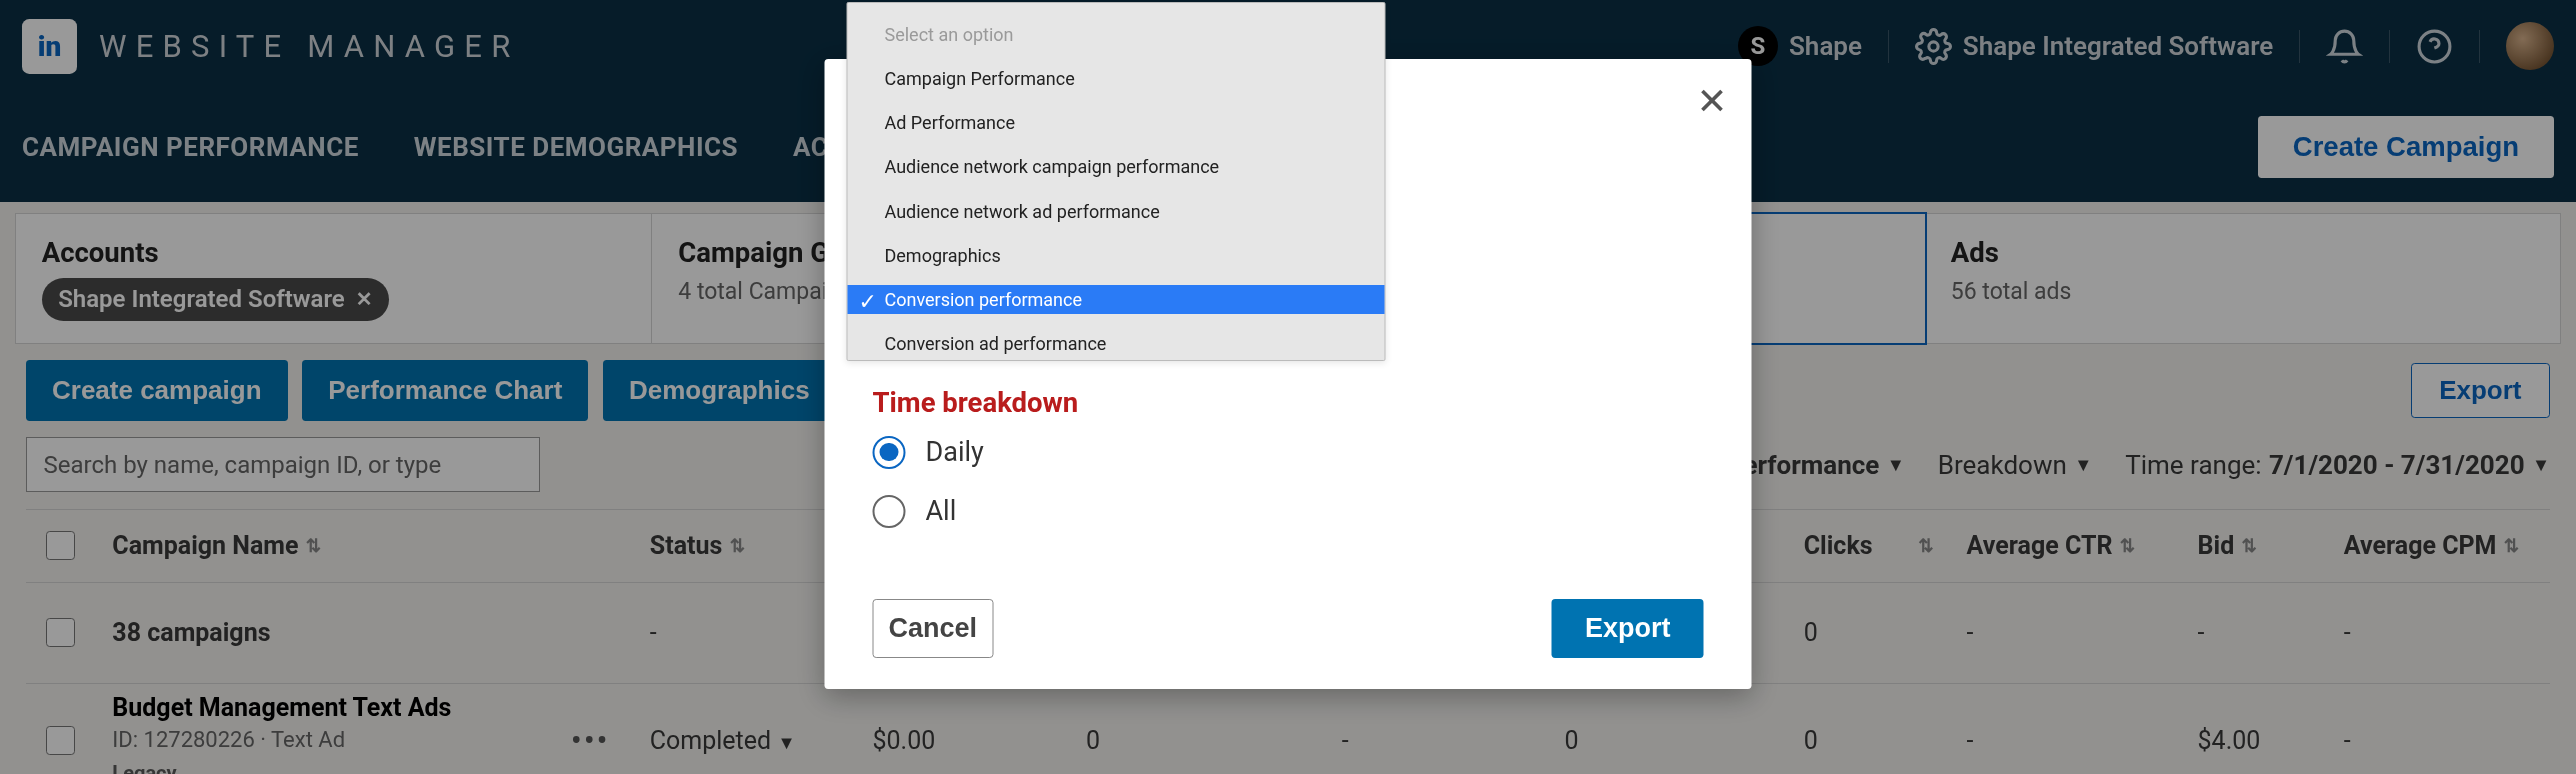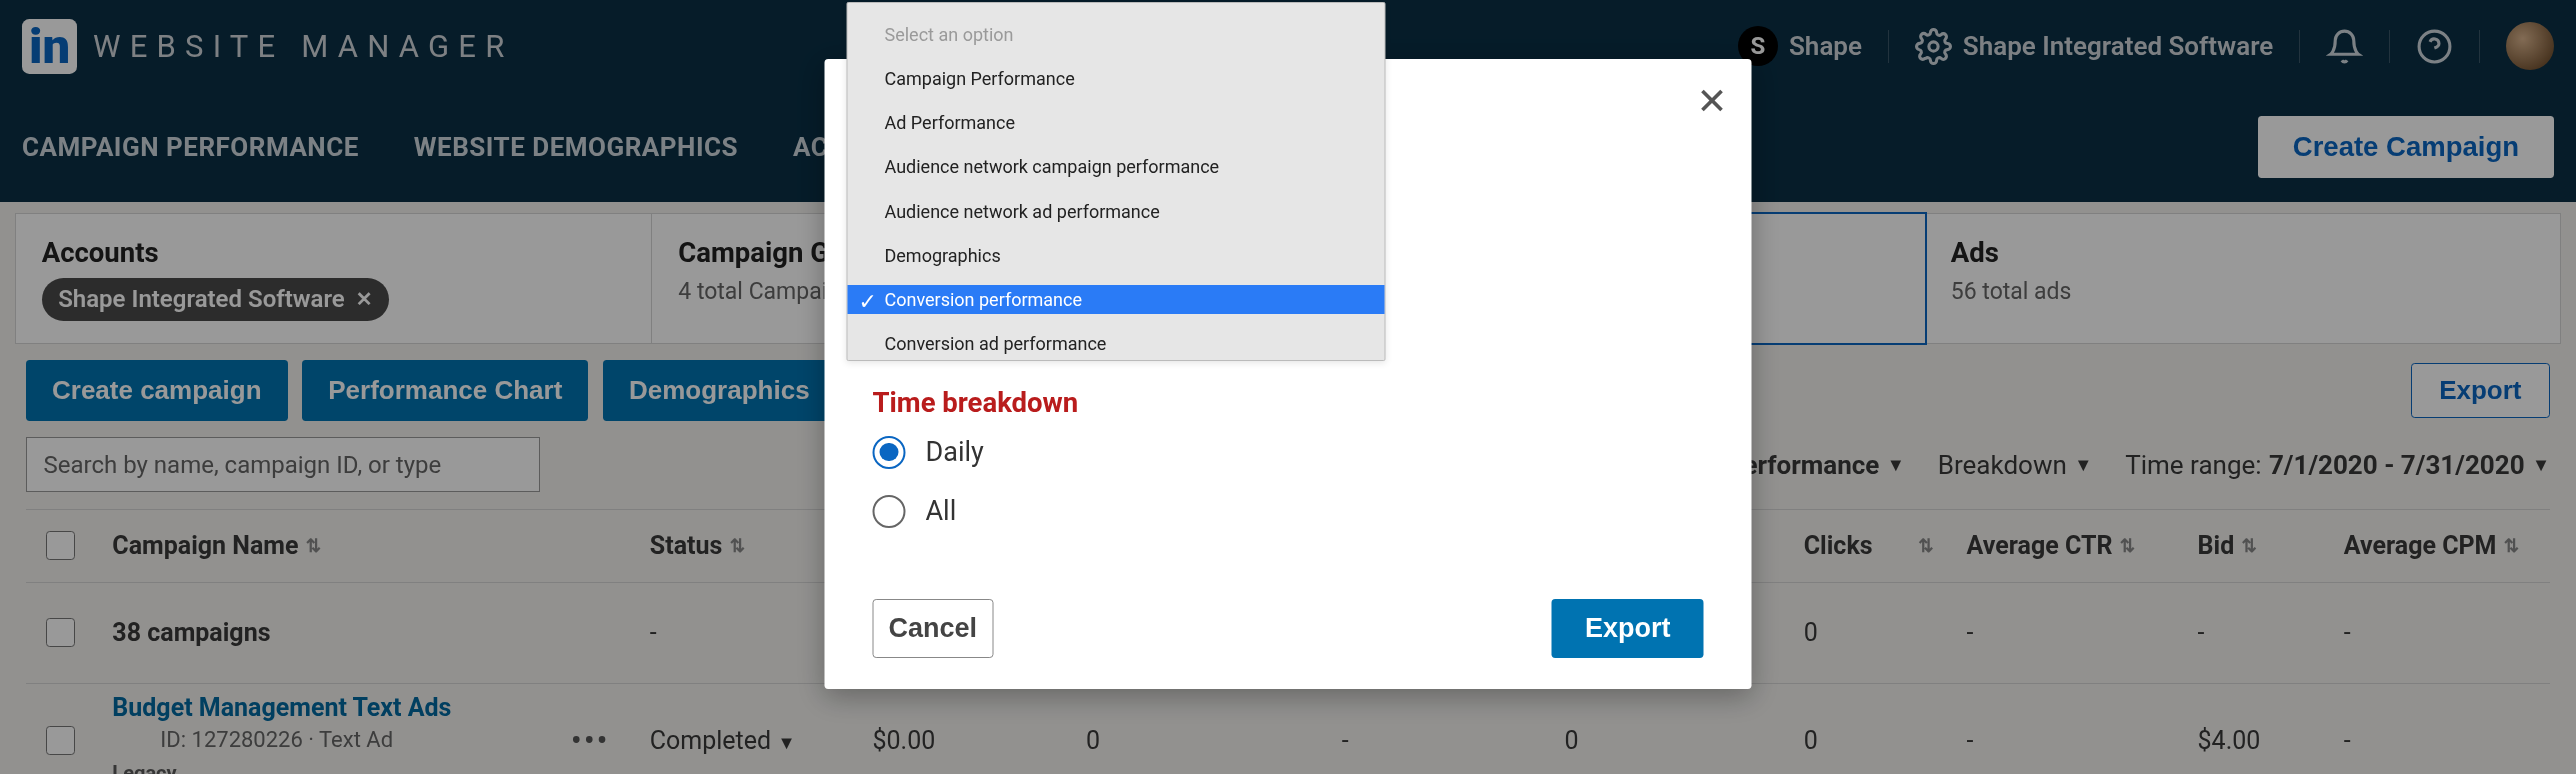--- a/index.html
+++ b/index.html
@@ -1,21 +1,21 @@
 <!DOCTYPE html>
 <html style="font-size:14.7px"><head>
 <meta charset="utf-8">
 <style>
   * { box-sizing: border-box; margin: 0; padding: 0; }
   html, body { width: 2576px; height: 774px; overflow: hidden; font-family: -apple-system, BlinkMacSystemFont, "Segoe UI", Roboto, sans-serif; background: #f3f2ef; }
   .dim-overlay { position: fixed; inset: 0; background: rgba(0,0,0,0.4); z-index: 10; }
   
   
   .topnav { height: 92px; background: #0a2f45; display: flex; align-items: center; padding: 0 22px; color: #e6e6e6; position: relative; z-index: 1; }
-  .li-logo { width: 55px; height: 55px; background: #fff; color: #0a66c2; font-weight: 900; font-size: 49px; display: flex; align-items: center; justify-content: center; border-radius: 7.3px; margin-right: 16px; }
+  .li-logo { width: 55px; height: 55px; background: #fff; color: #0a66c2; font-weight: 900; font-size: 28px; display: flex; align-items: center; justify-content: center; border-radius: 7.3px; margin-right: 22px; }
   .app-title { font-size: 31px; font-weight: 400; letter-spacing: 9.2px; color: #d0d6db; }
   .topnav-spacer { flex: 1; }
   .topnav-item { display: flex; align-items: center; gap: 11px; color: #d0d6db; font-size: 26px; font-weight: 600; }
   .topnav-sep { width: 0.9px; height: 33px; background: #3a5568; margin: 0 26px; }
   .shape-logo { width: 40px; height: 40px; background: #000; color: #fff; border-radius: 50%; display: flex; align-items: center; justify-content: center; font-size: 24px; font-weight: 700; }
   .avatar { width: 48px; height: 48px; border-radius: 50%; background: radial-gradient(circle at 35% 35%, #d9b38d, #5a3a1a); }
   .icon { display: inline-flex; }
   
   
   .subnav { height: 110px; background: #0a2f45; display: flex; align-items: center; padding: 0 22px; gap: 55px; color: #cfd8de; position: relative; z-index: 1; }
@@ -59,23 +59,23 @@
   .col-menu   { width: 83px; }
   .col-status { width: 239px; }
   .col-spent  { width: 229px; text-align: left; }
   .col-imp    { width: 275px; }
   .col-b1     { width: 239px; }
   .col-b2     { width: 257px; }
   .col-clicks { width: 174px; justify-content: space-between; }
   .col-ctr    { width: 248px; }
   .col-bid    { width: 156px; }
   .col-cpm    { width: 239px; }
-  .td .meta { font-size: 22px; color: #666; margin-top: 5.5px; margin-left: 48px; }
+  .td .meta { font-size: 22px; color: #666; margin-top: 5.5px; }
   .legacy-badge { display: inline-block; font-size: 20px; font-weight: 700; color: #5a5a5a; padding: 1.8px 0; margin-top: 7.3px; }
-  .row-link { color: #0369a1; font-weight: 700; font-size: 25px; }
+  .row-link { color: #000000; font-weight: 700; font-size: 25px; }
   .row-bold { font-weight: 700; }
   .row-menu-dots { font-size: 33px; color: #555; letter-spacing: 1.8px; }
   .sort-icon { font-size: 18.3px; color: #888; }
   
   
   .modal { position: fixed; left: 50%; top: 59px; transform: translateX(-50%); width: 927px; background: #fff; z-index: 30; box-shadow: 0 7.3px 29px rgba(0,0,0,0.3); border-radius: 3.7px; }
   .modal-close { position: absolute; right: 24px; top: 24px; font-size: 37px; color: #555; cursor: pointer; line-height: 1; }
   .modal-body { padding: 0 48px 0 48px; }
   
   .section-label { font-size: 27.5px; font-weight: 700; color: #b91c1c; margin: 33px 0 16.5px 0; }

